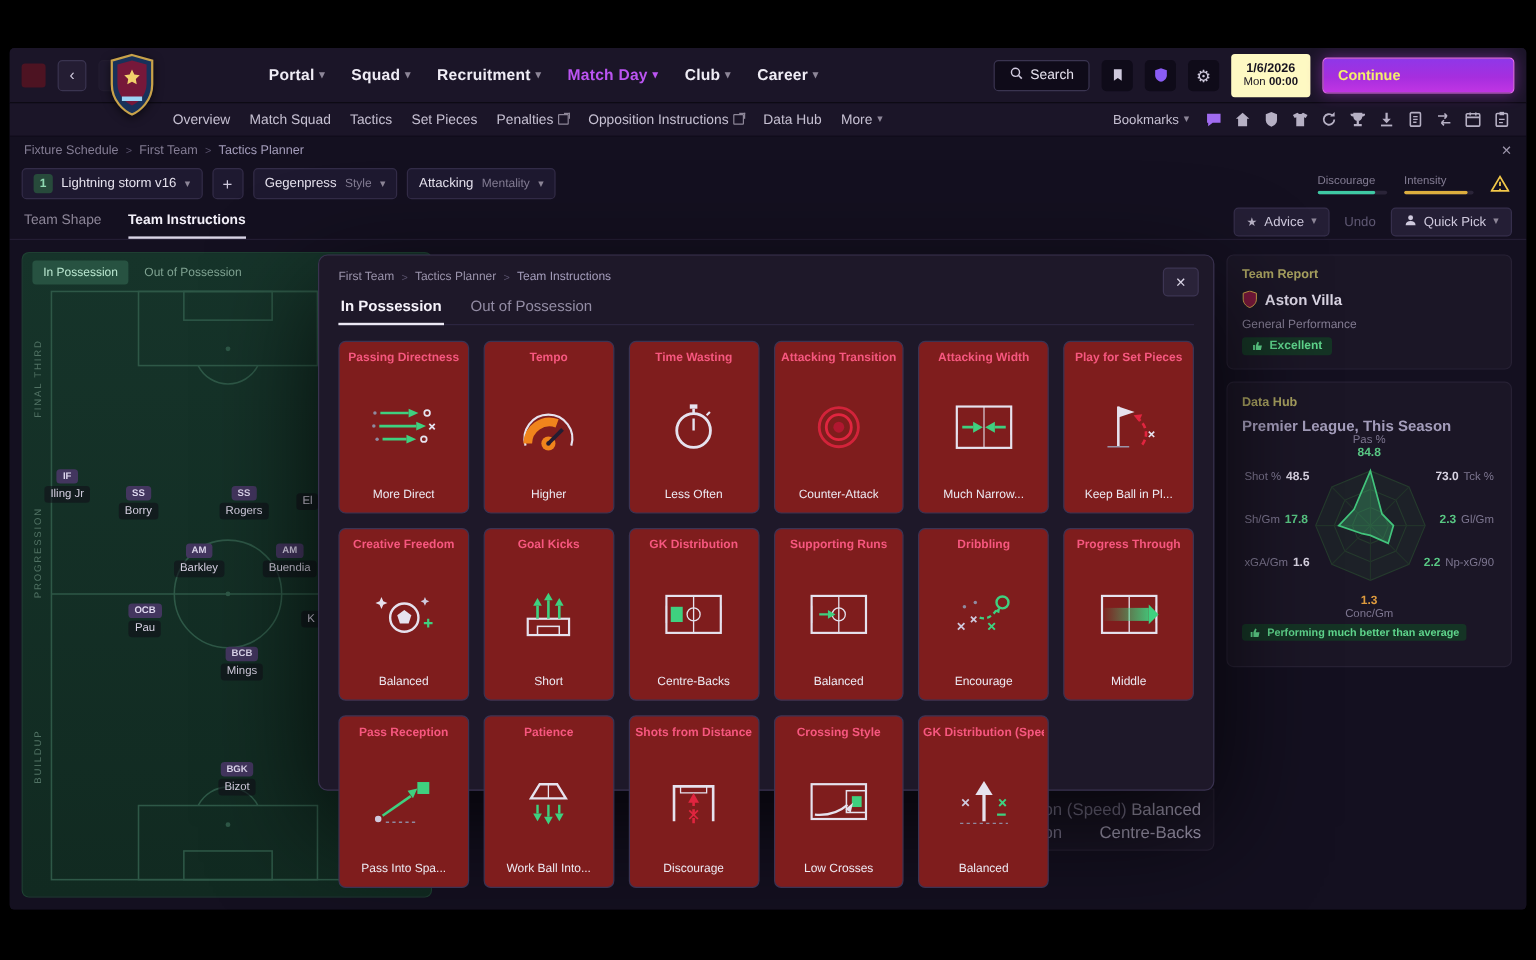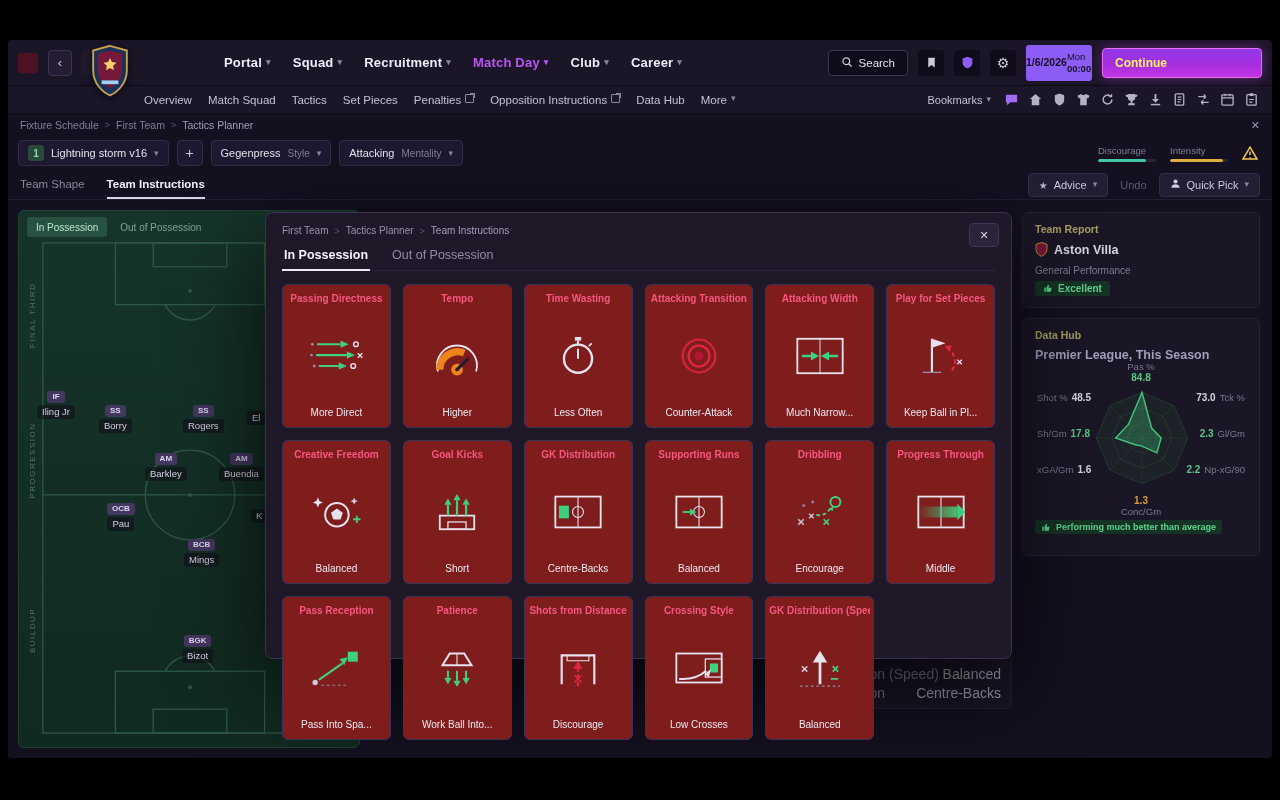--- a/index.html
+++ b/index.html
@@ -20,29 +20,29 @@
 .main-nav{display:flex;align-items:center;gap:22px;margin-left:52px}
 .nav-item{display:flex;align-items:center;gap:4px;font-size:13px;font-weight:bold;color:#efecf5;cursor:pointer;letter-spacing:.2px;white-space:nowrap}
 .nav-item.active{color:#bb54f2}
 .chev{display:inline-block}
 .chev::after{content:"\25BE";font-size:9px;color:#8d8698;display:block;line-height:1}
 .nav-item.active .chev::after{color:#bb54f2}
 .spacer{flex:1}
 .search-pill{display:flex;align-items:center;gap:6px;height:26px;padding:0 12px;background:#0f0b19;border:1px solid #3a3450;border-radius:4px;font-size:11.5px;color:#e6e2ee;cursor:pointer}
 .iconbtn{width:26px;height:26px;border-radius:4px;background:#0f0b19;display:flex;align-items:center;justify-content:center;cursor:pointer}
 .gearbtn::before{content:"\2699";color:#cfc9dd;font-size:14px}
-.date-box{width:66px;height:36px;background:#8b5cf6;border-radius:3px;color:#16121f;display:flex;flex-direction:row;align-items:center;justify-content:center;line-height:1.2;cursor:pointer}
+.date-box{width:66px;height:36px;background:#fef9c3;border-radius:3px;color:#16121f;display:flex;flex-direction:column;align-items:center;justify-content:center;line-height:1.2;cursor:pointer}
 .date-line{font-size:10.5px;font-weight:bold}
 .date-sub{font-size:9.5px}
 .continue-btn{width:160px;height:30px;border-radius:4px;border:1px solid #ea6cf5;background:linear-gradient(180deg,#8f37e8 0%,#a62ede 55%,#c135e4 100%);display:flex;align-items:center;padding:0 12px;font-size:12px;font-weight:bold;color:#f4f06a;box-shadow:0 0 12px rgba(190,60,230,.45);cursor:pointer}
 
 
 .subnav{position:absolute;left:0;right:0;top:46px;height:28px;background:#1b1528;display:flex;align-items:center;padding:0 12px 0 136px;font-size:11.5px;color:#c6c0d2;z-index:20;border-bottom:1px solid #100c1a}
 .subnav-items{display:flex;gap:16px;align-items:center}
-.subnav-item{display:flex;align-items:flex-start;gap:4px;cursor:pointer;white-space:nowrap}
+.subnav-item{display:flex;align-items:center;gap:4px;cursor:pointer;white-space:nowrap}
 .ext-ico{width:9px;height:9px;border:1px solid #8d8698;border-radius:1px;position:relative;display:inline-block}
 .ext-ico::after{content:"";position:absolute;right:-2px;top:-2px;width:4px;height:4px;border-top:1px solid #8d8698;border-right:1px solid #8d8698}
 .bookmarks{display:flex;align-items:center;gap:4px;font-size:11px;color:#c6c0d2;cursor:pointer}
 .icon-strip{display:flex;align-items:center;gap:7px;margin-left:12px}
 .strip-ico{width:17px;height:17px;display:flex;align-items:center;justify-content:center;cursor:pointer}
 .strip-ico svg{width:15px;height:15px}
 
 
 .pagearea{position:absolute;left:0;right:0;top:74px;bottom:0;background:#141020}
 .crumb-bar{height:22px;display:flex;align-items:center;padding:0 12px;font-size:10.5px;color:#847d94}

